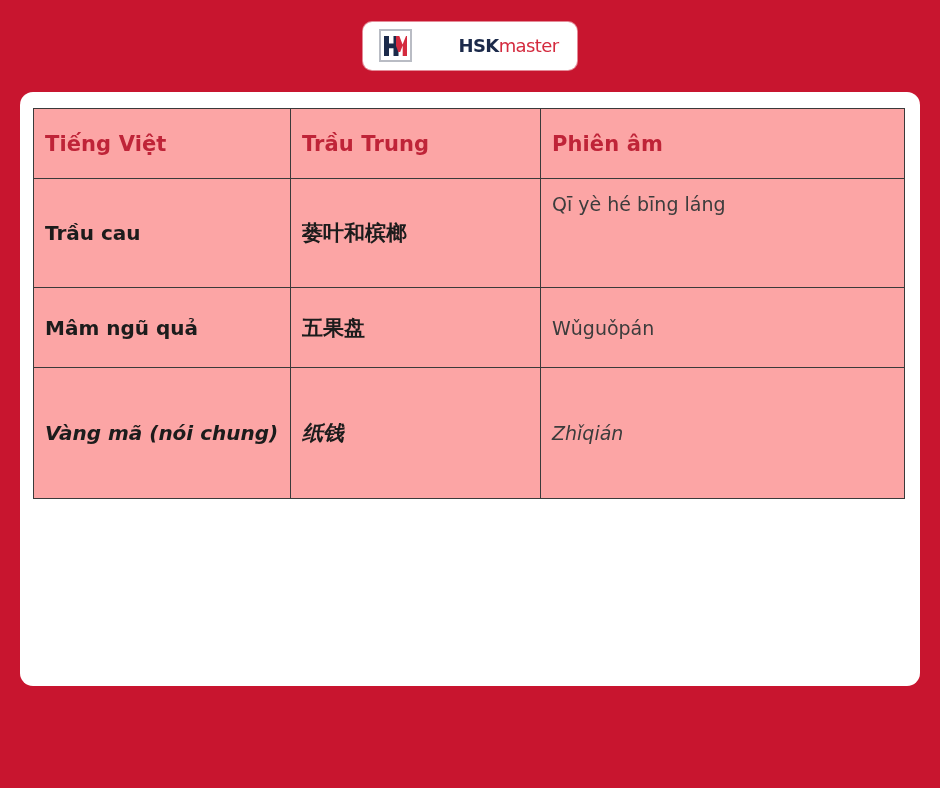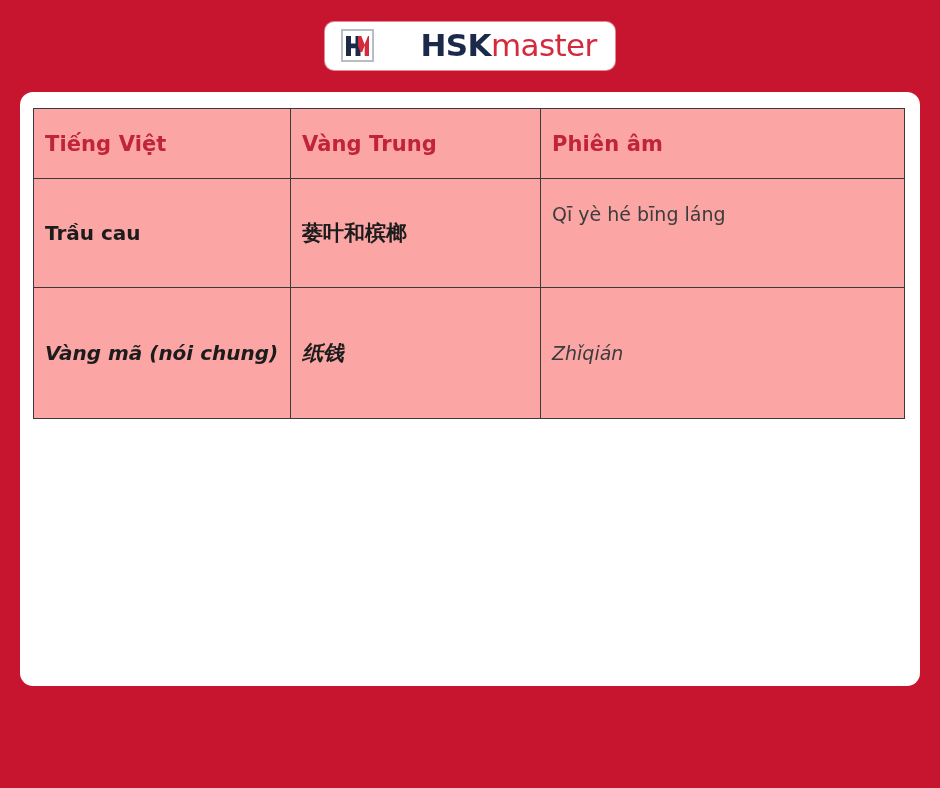--- a/index.html
+++ b/index.html
@@ -47,21 +47,21 @@
     border: 2px solid #b9bcc4;
     box-sizing: border-box;
     display: flex;
     align-items: center;
     justify-content: center;
     position: relative;
     background: #ffffff;
   }
   .logo-mark svg { display: block; }
   .logo-word {
-    font-size: 31px;
+    font-size: 18px;
     font-weight: bold;
     letter-spacing: -0.6px;
     line-height: 1;
     white-space: nowrap;
     margin-left: 37px;
   }
   .logo-hsk { color: #1b2a4a; }
   .logo-master { color: #d42a3e; font-weight: normal; }
 
   
@@ -119,21 +119,21 @@
     color: #1c1c1c;
     font-size: 21px;
     font-weight: bold;
   }
   td.py {
     color: #3c3c3c;
     font-size: 19px;
     font-weight: normal;
   }
   
-  tr.tall td.py { vertical-align: top; padding-top: 24px; }
+  tr.tall td.py { vertical-align: top; padding-top: 14px; }
 
   tr.r0 td { height: 109px; }
   tr.r1 td { height: 80px; }
   tr.r2 td { height: 86px; }
   tr.r3 td { height: 92px; }
   tr.r4 td { height: 131px; font-style: italic; }
 </style>
 </head>
 <body>
 
@@ -155,29 +155,34 @@
     <div class="table-wrap">
       <table class="vocab">
         <colgroup>
           <col class="c1">
           <col class="c2">
           <col class="c3">
         </colgroup>
         <thead>
           <tr>
             <th>Tiếng Việt</th>
-            <th>Vàng Trung</th>
+            <th>Trầu Trung</th>
             <th>Phiên âm</th>
           </tr>
         </thead>
         <tbody>
           <tr class="r0 tall">
             <td class="vn">Trầu cau</td>
             <td class="zh">蒌叶和槟榔</td>
             <td class="py">Qī yè hé bīng láng</td>
+          </tr>
+          <tr class="r1">
+            <td class="vn">Mâm ngũ quả</td>
+            <td class="zh">五果盘</td>
+            <td class="py">Wǔguǒpán</td>
           </tr>
           <tr class="r4">
             <td class="vn">Vàng mã (nói chung)</td>
             <td class="zh">纸钱</td>
             <td class="py">Zhǐqián</td>
           </tr>
         </tbody>
       </table>
     </div>
   </div>

